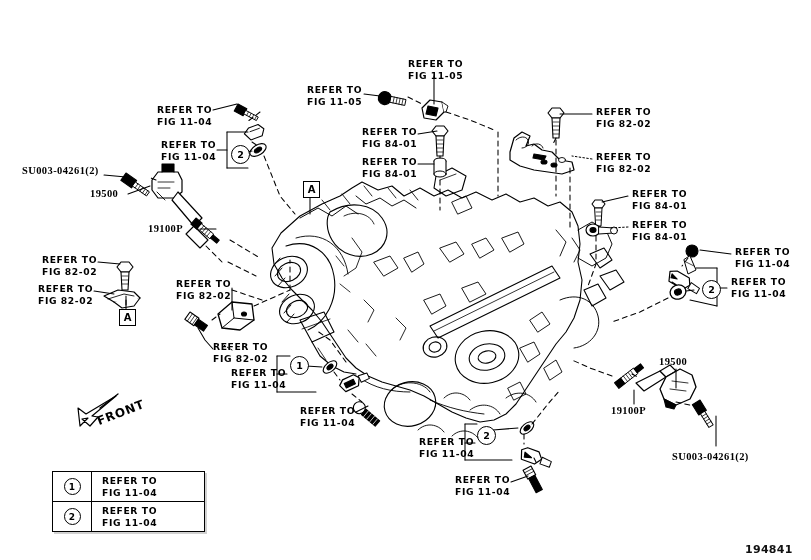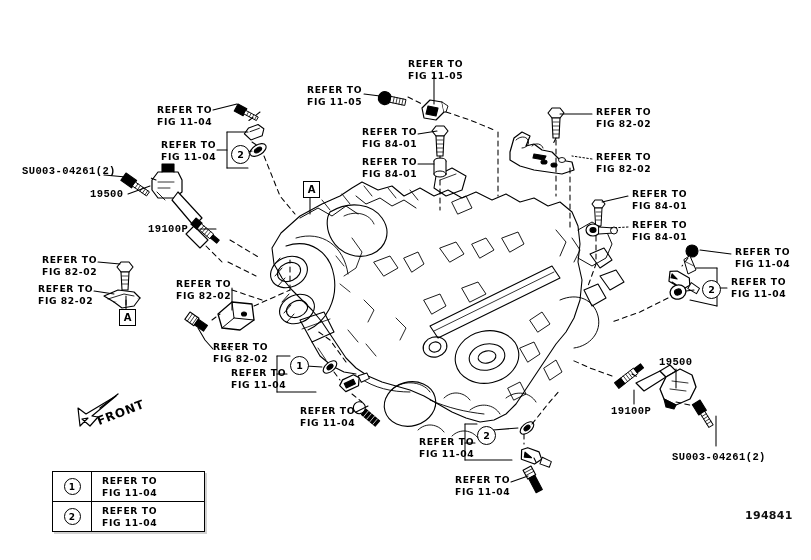--- a/index.html
+++ b/index.html
@@ -27,21 +27,21 @@
     font-family: "DejaVu Sans", sans-serif;
     font-size: 9.2px;
     font-weight: bold;
     letter-spacing: 0.6px;
     color: #000000;
     line-height: 11.5px;
     white-space: pre;
   }
   .partno {
     position: absolute;
-    font-family: Liberation Mono, monospace;
+    font-family: Liberation Serif, serif;
     font-size: 10.5px;
     font-weight: bold;
     letter-spacing: 0.4px;
     color: #000000;
     white-space: pre;
   }
   .diagid {
     position: absolute;
     font-family: "DejaVu Sans", sans-serif;
     font-size: 11px;
@@ -603,15 +603,15 @@
       <div class="legend-cell-txt"><span>REFER TO</span><br><span>FIG 11-04</span></div>
     </div>
     <div class="legend-row">
       <div class="legend-cell-num">
         <div class="circnum">2</div>
       </div>
       <div class="legend-cell-txt"><span>REFER TO</span><br><span>FIG 11-04</span></div>
     </div>
   </div>
 
-  <div class="diagid" style="left:745px; top:509px;">194841</div>
+  <div class="diagid" style="left:745px; top:543px;">194841</div>
 
 </div>
 
 </body></html>

